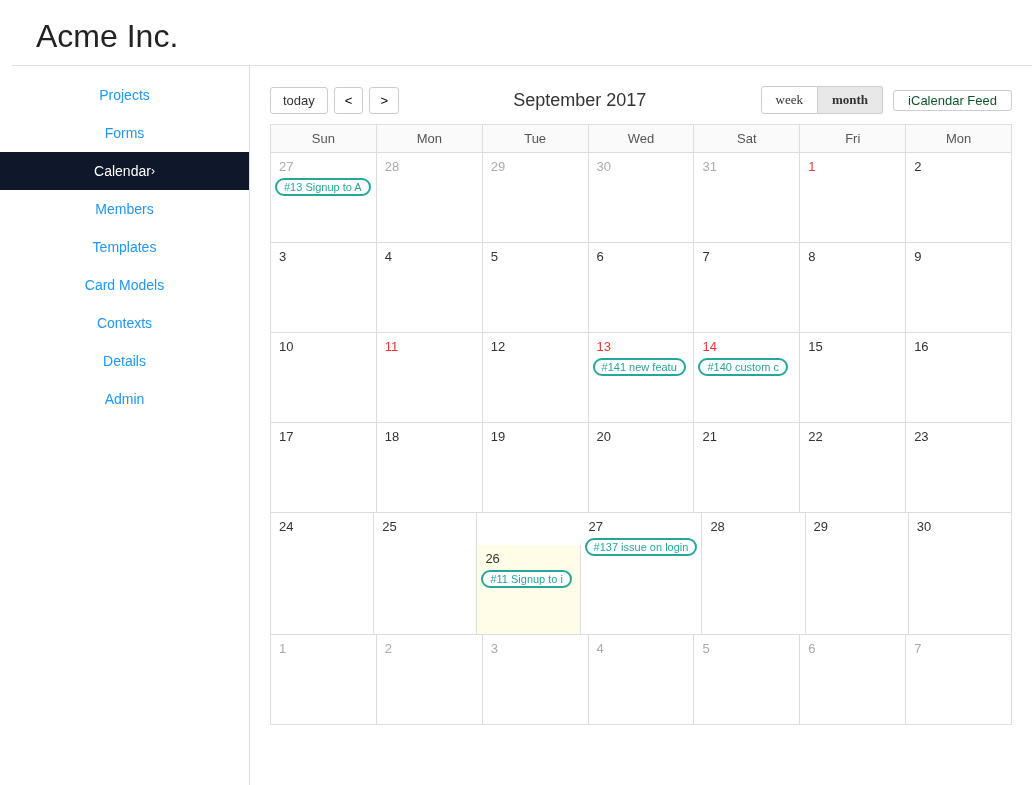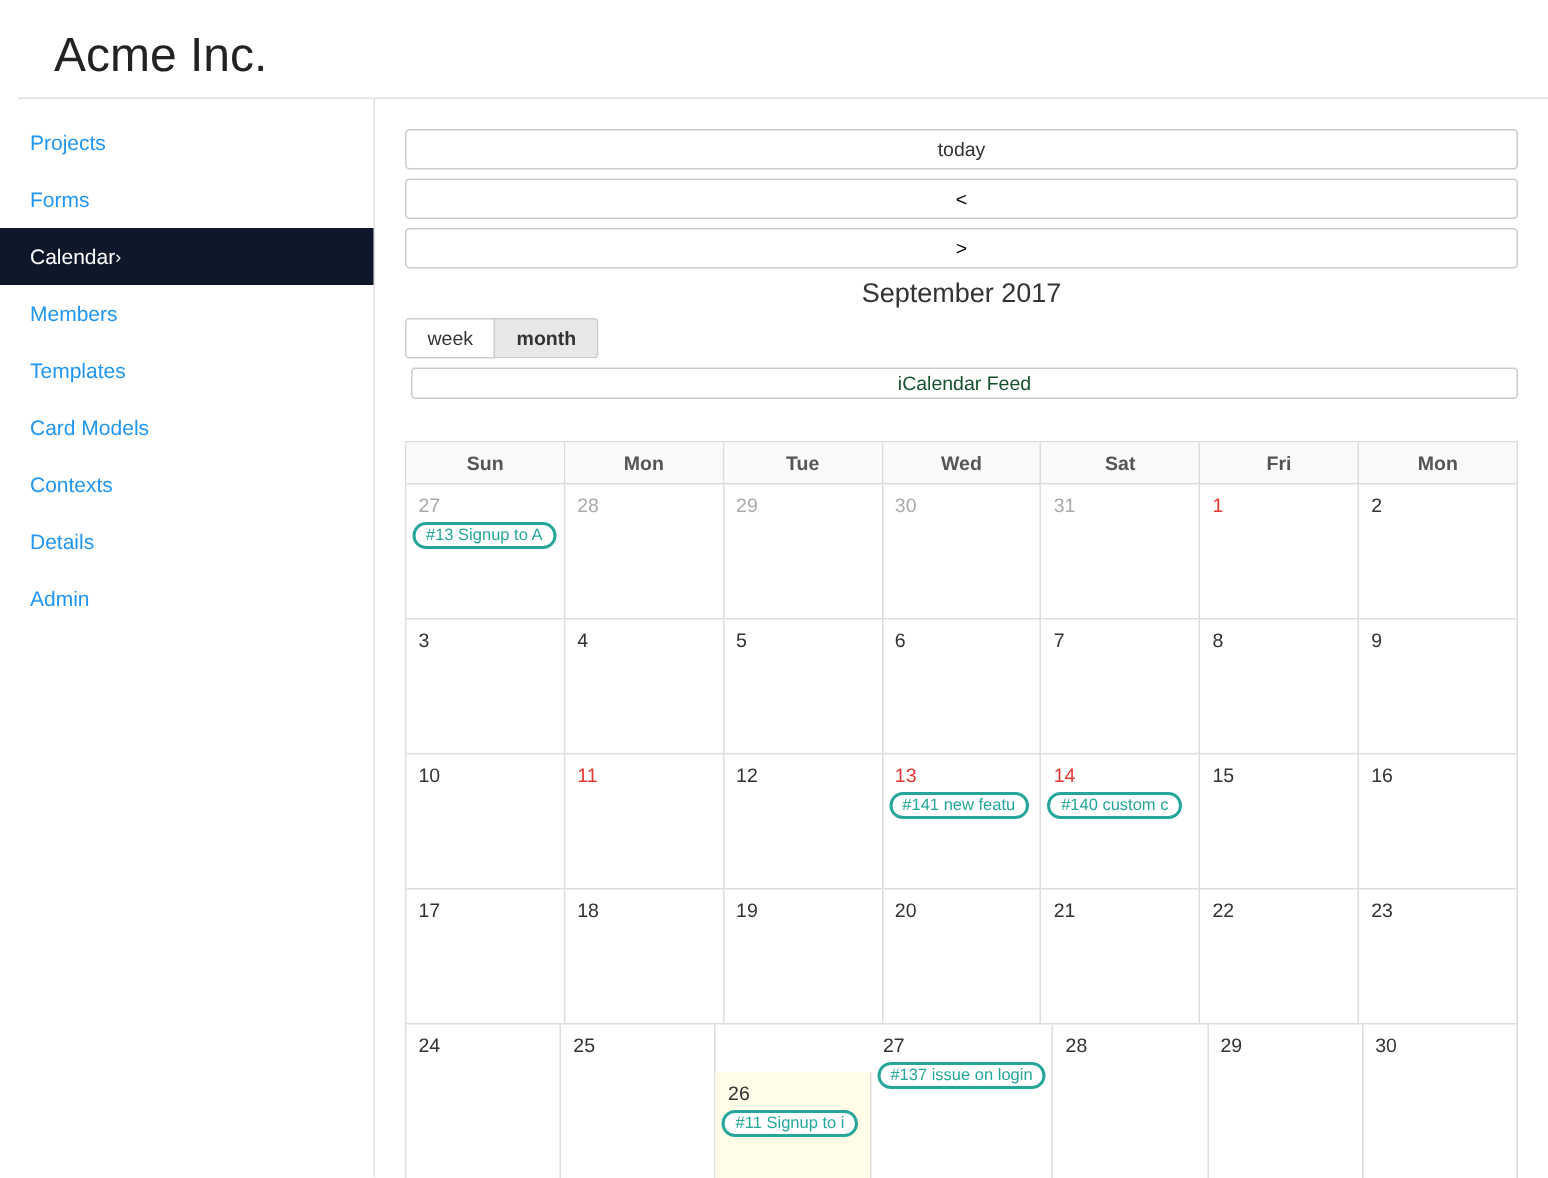--- a/index.html
+++ b/index.html
@@ -7,43 +7,43 @@
 
     .app-container { display: flex; flex-direction: column; height: 785px; width: 1032px; overflow: hidden; }
 
     .app-header { padding: 18px 24px 10px 24px; border-bottom: 1px solid #e0e0e0; margin-left: 12px; }
     .app-title { font-size: 32px; font-weight: 400; color: #222; }
 
     .app-body { display: flex; flex: 1; overflow: hidden; }
 
     
     .sidebar { width: 250px; padding: 10px 0; border-right: 1px solid #e0e0e0; flex-shrink: 0; }
-    .sidebar-item { display: flex; align-items: center; justify-content: flex-start; padding: 11px 20px; cursor: pointer; color: #2196F3; font-size: 14px; }
+    .sidebar-item { display: flex; align-items: center; justify-content: center; padding: 11px 20px; cursor: pointer; color: #2196F3; font-size: 14px; }
     .sidebar-item.active { background: #0f172a; color: #fff; border-radius: 0; }
     .sidebar-item .chevron { font-size: 12px; }
 
     
     .main-content { flex: 1; padding: 20px; overflow: auto; }
 
     
-    .cal-toolbar { display: flex; margin-bottom: 28px; gap: 6px; flex-direction: column; }
+    .cal-toolbar { display: flex; align-items: center; margin-bottom: 10px; gap: 6px; }
     .cal-btn { border: 1px solid #ccc; background: #fff; padding: 5px 12px; cursor: pointer; border-radius: 3px; font-size: 13px; color: #333; }
     .cal-nav-btn { border: 1px solid #ccc; background: #fff; padding: 5px 10px; cursor: pointer; border-radius: 3px; font-size: 13px; }
     .cal-title { flex: 1; text-align: center; font-size: 18px; font-weight: 500; }
     .cal-view-group { display: flex; gap: 0; }
-    .cal-view-btn { border: 1px solid #ccc; background: #fff; padding: 5px 14px; cursor: pointer; font-size: 13px; color: #333; }
+    .cal-view-btn { border: 1px solid #ccc; background: #fff; padding: 5px 14px; cursor: pointer; font-size: 13px; color: #333; font-family: Liberation Serif, serif; }
     .cal-view-btn:first-child { border-radius: 3px 0 0 3px; }
     .cal-view-btn:last-child { border-radius: 0 3px 3px 0; border-left: none; }
     .cal-view-btn.active { background: #e8e8e8; font-weight: bold; }
     .cal-ical-btn { border: 1px solid #ccc; background: #fff; padding: 2px 14px; cursor: pointer; border-radius: 3px; font-size: 13px; color: #14532d; margin-left: 4px; }
 
     
     .cal-grid { border: 1px solid #ddd; border-bottom: none; border-right: none; width: 100%; }
     .cal-header-row { display: grid; grid-template-columns: repeat(7, 1fr); }
-    .cal-header-cell { border-right: 1px solid #ddd; border-bottom: 1px solid #ddd; padding: 6px; text-align: center; font-weight: 700; font-size: 13px; color: #555; background: #fafafa; }
+    .cal-header-cell { border-right: 1px solid #ddd; border-bottom: 1px solid #ddd; padding: 6px; text-align: center; font-weight: 400; font-size: 13px; color: #555; background: #fafafa; }
 
     .cal-weeks { }
     .cal-week { display: grid; grid-template-columns: repeat(7, 1fr); min-height: 90px; }
     .cal-cell { border-right: 1px solid #ddd; border-bottom: 1px solid #ddd; padding: 4px; vertical-align: top; min-height: 90px; position: relative; }
     .cal-cell.other-month .day-num { color: #aaa; }
     .cal-cell.today { background: #fffde7; margin-top: 32px; }
     .day-num { text-align: left; font-size: 13px; padding: 2px 4px; color: #333; }
     .day-num.red { color: #e53935; }
 
     .cal-event { display: inline-block; border: 2px solid #26a69a; border-radius: 12px; padding: 1px 7px; font-size: 11px; color: #26a69a; white-space: nowrap; overflow: hidden; text-overflow: ellipsis; max-width: 100%; cursor: pointer; margin-top: 2px; background: #fff; }

